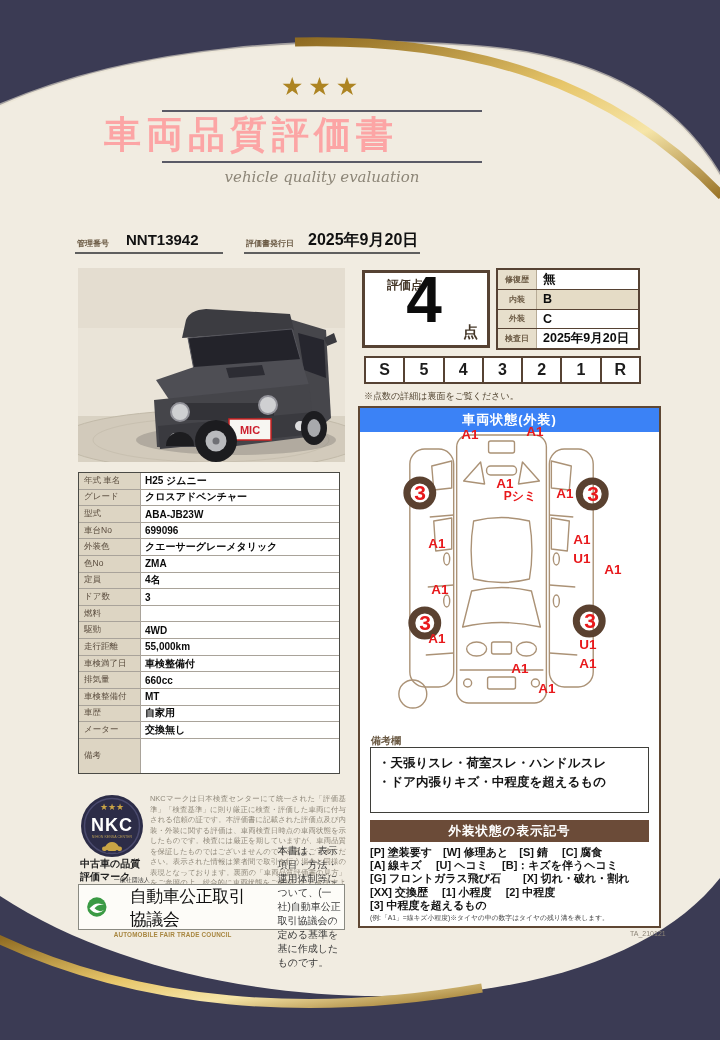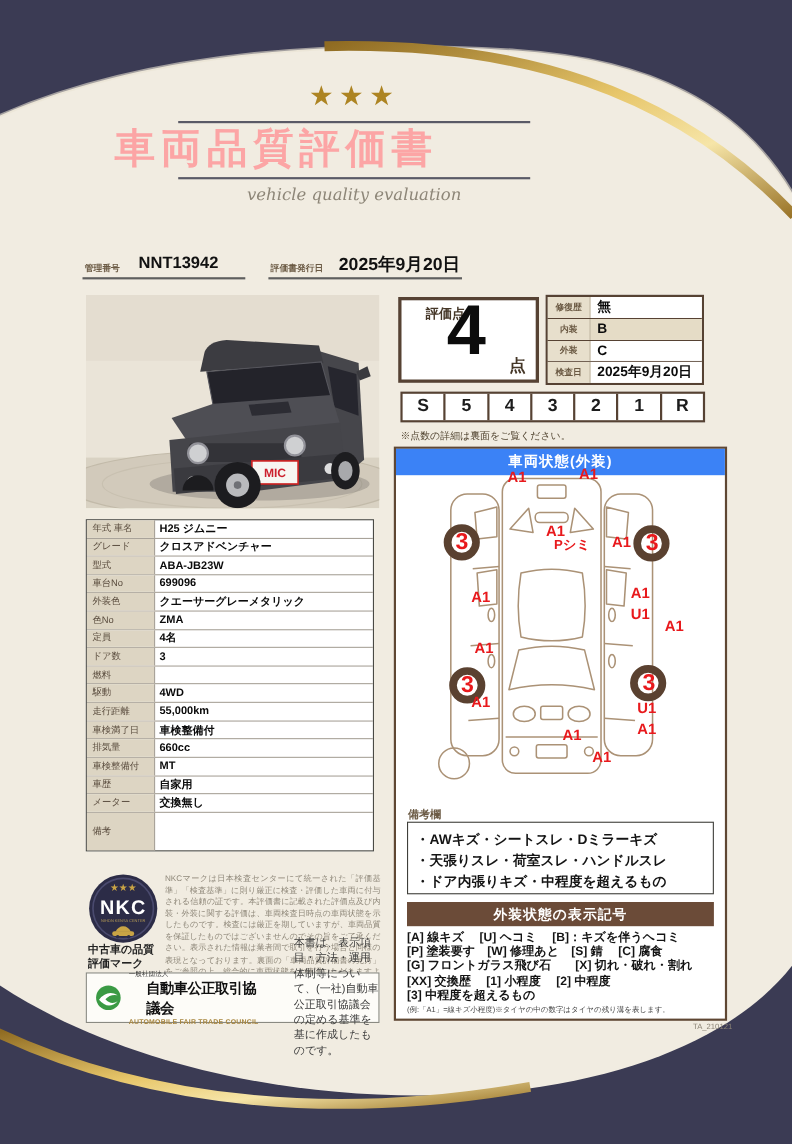--- a/index.html
+++ b/index.html
@@ -91,21 +91,21 @@
 
   
   .nkc-caption{left:80px;top:858px;width:64px;
                font-size:10px;font-weight:bold;color:#222;line-height:1.25;}
   .nkc-desc{left:150px;top:794px;width:196px;font-size:7.4px;line-height:1.42;
             color:#8f887a;text-align:justify;}
   .ftc-box{left:78px;top:884px;width:267px;height:46px;background:#fdfcf8;
            border:1.5px solid #8a8a82;box-sizing:border-box;display:flex;align-items:center;}
   .ftc-org{margin-left:6px;}
   .ftc-type{font-size:6px;color:#333;}
-  .ftc-name{font-size:13px;font-weight:bold;color:#111;letter-spacing:-0.5px;margin-left:16px;}
+  .ftc-name{font-size:17px;font-weight:normal;color:#111;letter-spacing:-0.5px;margin-left:16px;}
   .ftc-en{font-size:6.3px;color:#a8863f;font-weight:bold;letter-spacing:0.2px;}
   .ftc-desc{margin-left:24px;width:86px;font-size:10px;color:#3a3a3a;line-height:1.4;}
   .footer-code{left:630px;top:930px;font-size:7px;color:#8c8476;}
 </style>
 </head>
 <body>
 
 <div class="page">
 
   <svg class="bg-svg" width="720" height="1040" viewBox="0 0 720 1040">
@@ -348,29 +348,28 @@
           <span class="mark k-tire" style="left: 230px; top: 200px;">3</span>
           <span class="mark k-label" style="left: 228px; top: 223px;">U1</span>
           <span class="mark k-label" style="left: 228px; top: 242px;">A1</span>
           <span class="mark k-label" style="left: 160px; top: 247px;">A1</span>
           <span class="mark k-label" style="left: 187px; top: 267px;">A1</span>
         </div>
     </div>
 
     <div class="notes-label">備考欄</div>
     <div class="notes-box" id="notes-box">
-        <div class="note-line">・AWキズ・シートスレ・Dミラーキズ</div>
         <div class="note-line">・天張りスレ・荷室スレ・ハンドルスレ</div>
         <div class="note-line">・ドア内張りキズ・中程度を超えるもの</div>
       </div>
 
     <div class="legend-bar">外装状態の表示記号</div>
     <div class="legend" id="legend-lines">
+        <div class="legend-line">[P] 塗装要す　[W] 修理あと　[S] 錆　 [C] 腐食</div>
         <div class="legend-line">[A] 線キズ　 [U] ヘコミ　 [B]：キズを伴うヘコミ</div>
-        <div class="legend-line">[P] 塗装要す　[W] 修理あと　[S] 錆　 [C] 腐食</div>
         <div class="legend-line">[G] フロントガラス飛び石　　[X] 切れ・破れ・割れ</div>
         <div class="legend-line">[XX] 交換歴　 [1] 小程度　 [2] 中程度</div>
         <div class="legend-line">[3] 中程度を超えるもの</div>
       </div>
     <div class="legend-note">(例:「A1」=線キズ小程度)※タイヤの中の数字はタイヤの残り溝を表します。</div>
   </div>
 
   <div class="abs" style="left:80px;top:794px;width:64px;height:64px;">
     <svg width="64" height="64" viewBox="0 0 64 64">
       <circle cx="32" cy="32" r="31" fill="#2c2c47"></circle>

